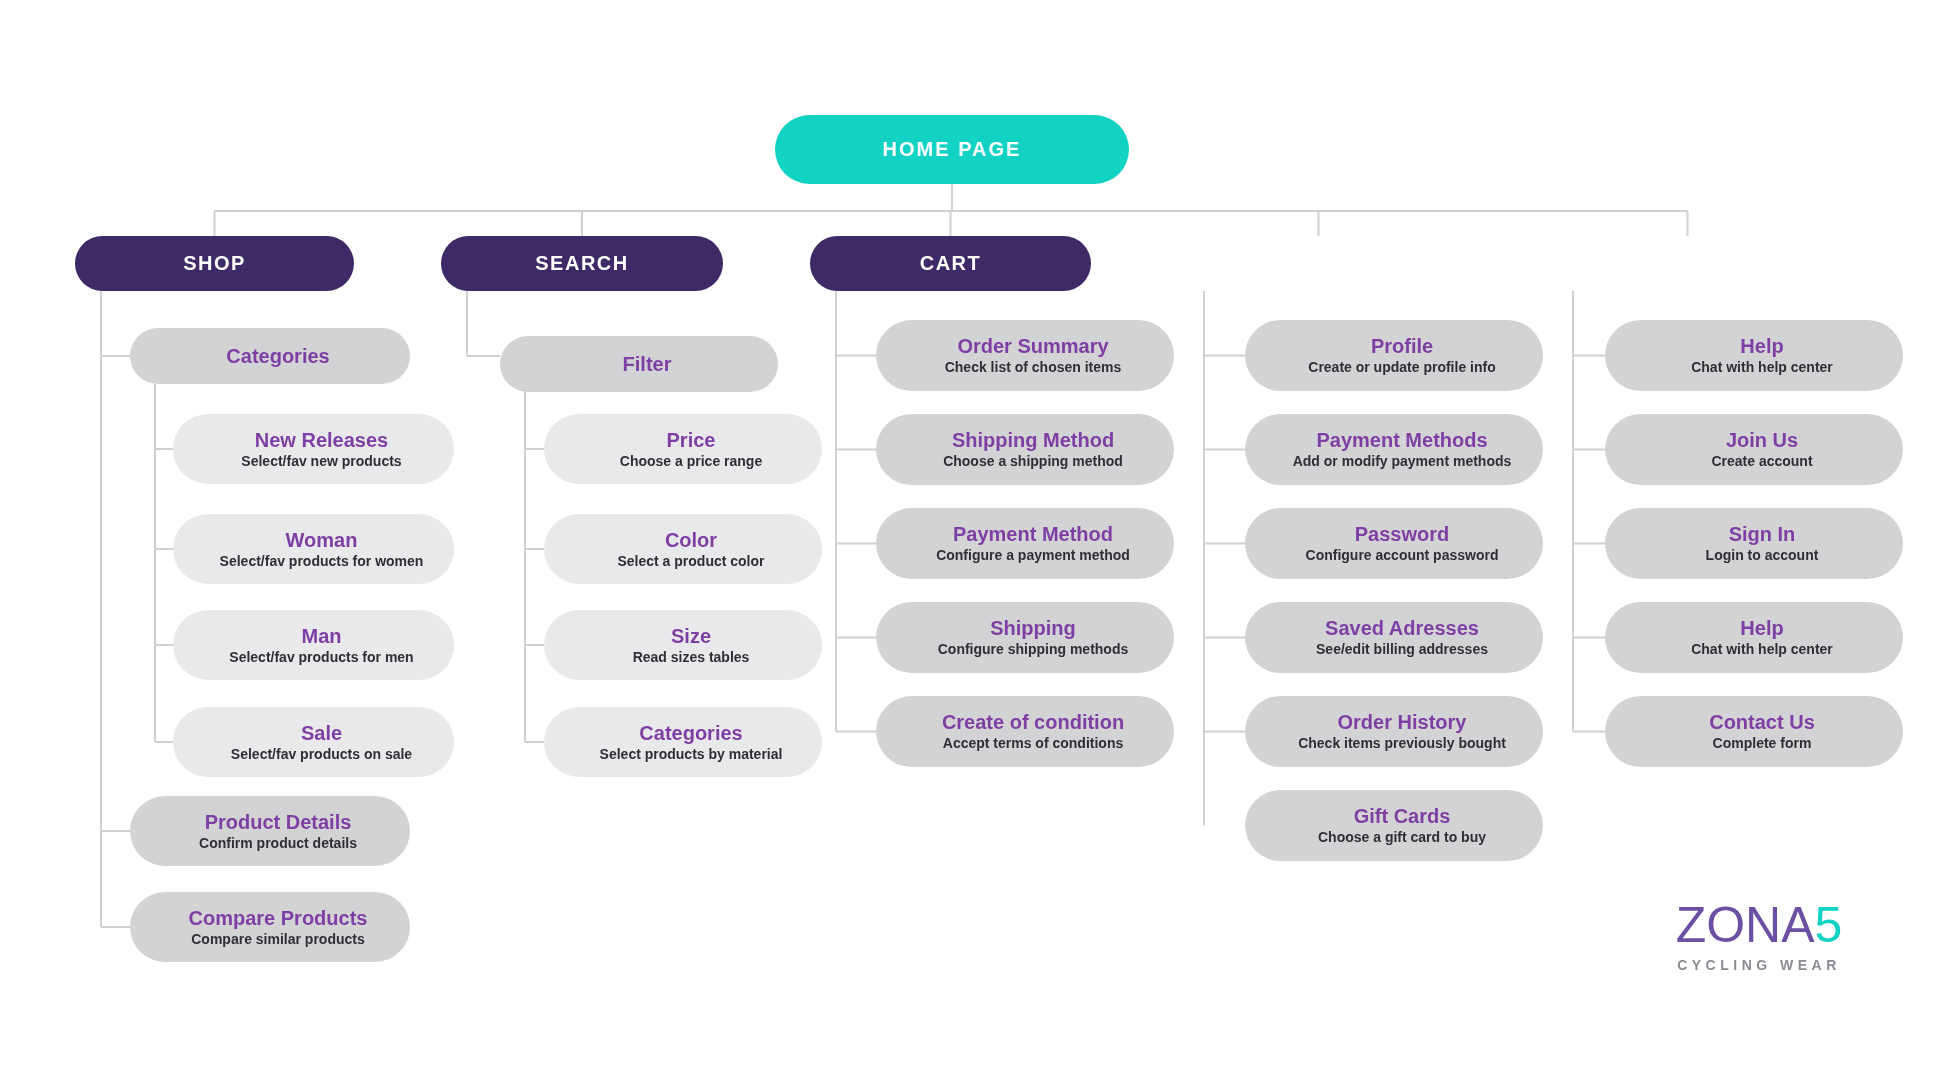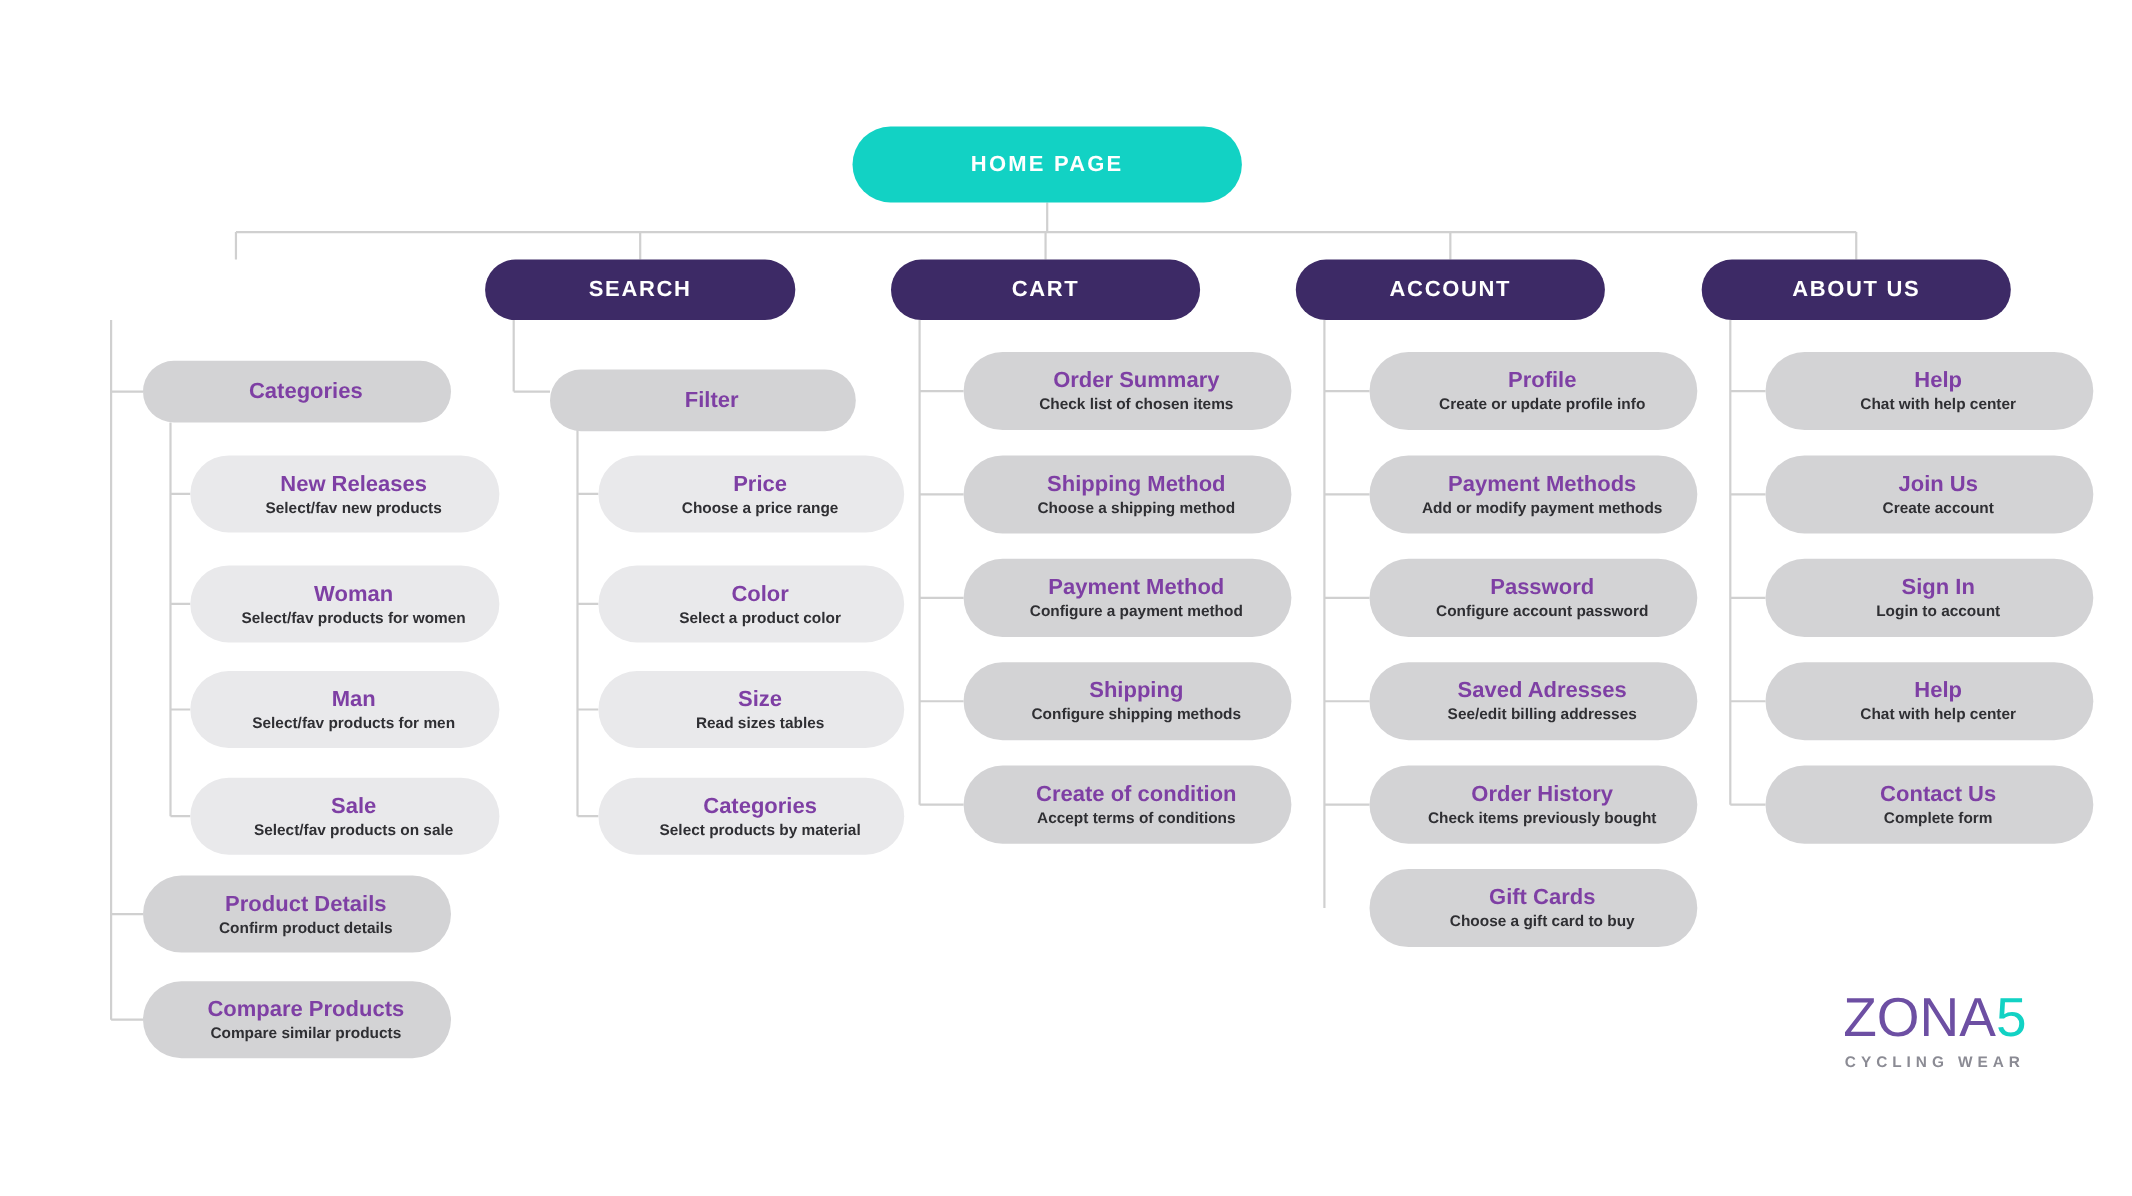--- a/index.html
+++ b/index.html
@@ -36,31 +36,28 @@
       <path d="M836 291 V731.5 M836 355.5 H876 M836 449.5 H876 M836 543.5 H876 M836 637.5 H876 M836 731.5 H876"></path>
       <path d="M1204 291 V825.5 M1204 355.5 H1245 M1204 449.5 H1245 M1204 543.5 H1245 M1204 637.5 H1245 M1204 731.5 H1245"></path>
       <path d="M1573 291 V731.5 M1573 355.5 H1605 M1573 449.5 H1605 M1573 543.5 H1605 M1573 637.5 H1605 M1573 731.5 H1605"></path>
     </g>
   </svg>
 
   <div class="node pill home" style="left:775px;top:115px;width:354px;height:69px">
     <span>HOME PAGE</span>
   </div>
 
+  <div class="node pill section" style="left:75px;top:236px;width:279px;height:55px">
+    <span>SHOP</span>
+  </div>
   <div class="node pill section" style="left:441px;top:236px;width:282px;height:55px">
     <span>SEARCH</span>
   </div>
   <div class="node pill section" style="left:810px;top:236px;width:281px;height:55px">
     <span>CART</span>
-  </div>
-  <div class="node pill section" style="left:1178px;top:236px;width:281px;height:55px">
-    <span>ACCOUNT</span>
-  </div>
-  <div class="node pill section" style="left:1547px;top:236px;width:281px;height:55px">
-    <span>ABOUT US</span>
   </div>
 
   <div class="node card g1" style="left:130px;top:328px;width:280px;height:56px">
     <div class="card-title">Categories</div>
   </div>
   <div class="node card g2" style="left:173px;top:414px;width:281px;height:70px">
     <div class="card-title">New Releases</div>
     <div class="card-subtitle">Select/fav new products</div>
   </div>
   <div class="node card g2" style="left:173px;top:514px;width:281px;height:70px">

